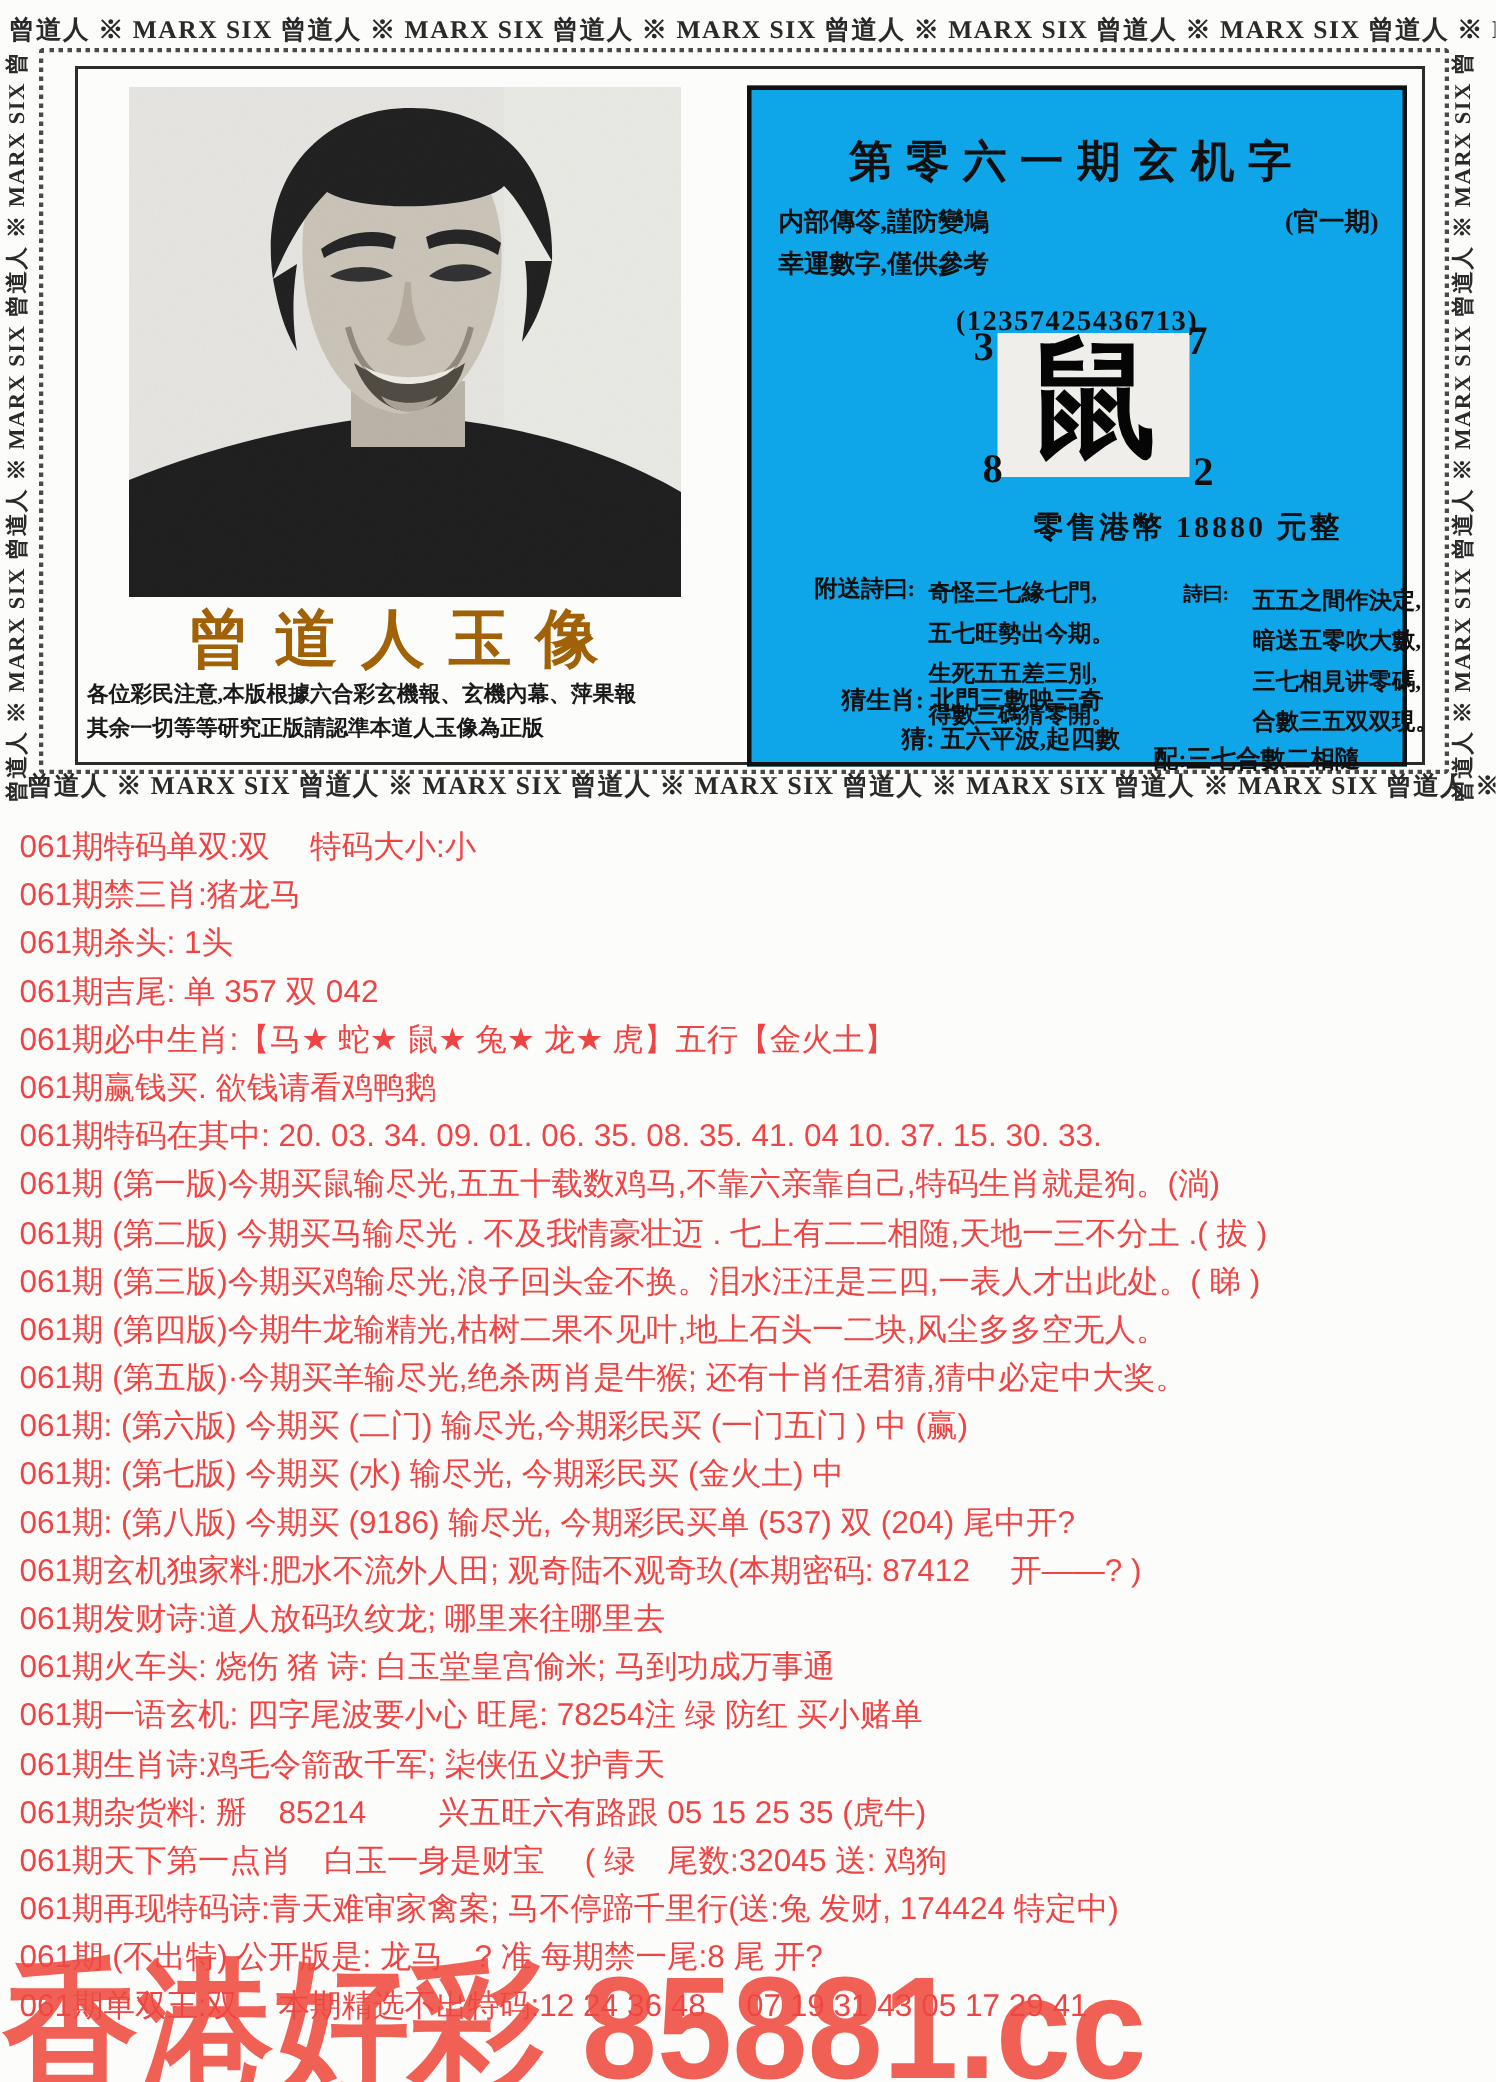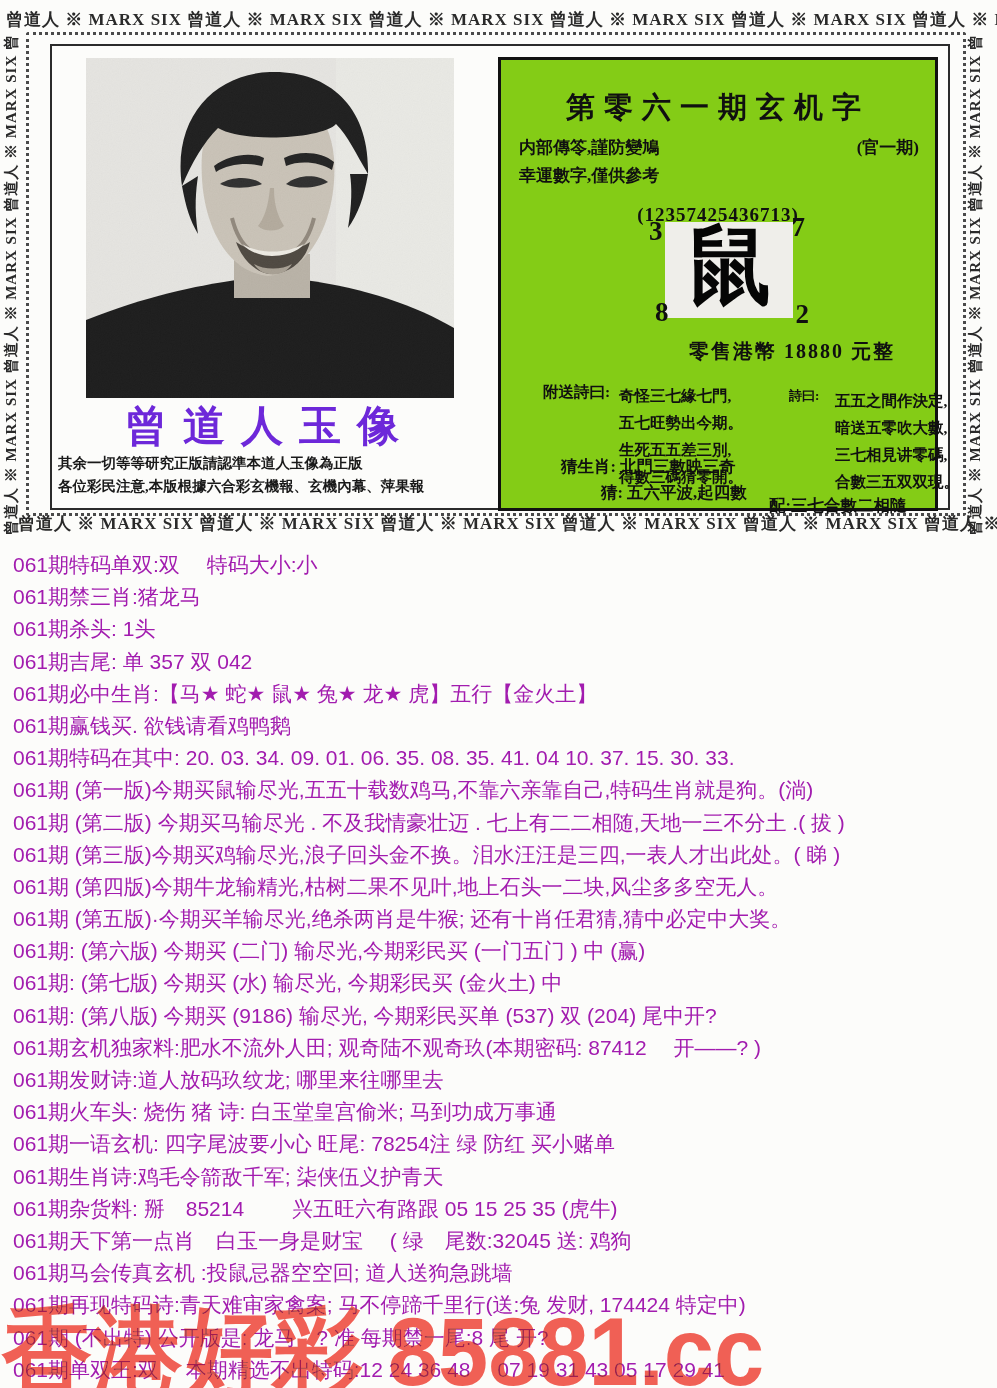--- a/index.html
+++ b/index.html
@@ -31,33 +31,33 @@
   .solid-frame{
     position:absolute;left:50px;top:44px;width:896px;height:462px;
     border:2px solid #2b2b2b;
   }
   
   .portrait{position:absolute;left:86px;top:58px;width:368px;height:340px;}
   .portrait svg{display:block;width:100%;height:100%;}
   .portrait-title{
     position:absolute;left:86px;top:398px;width:368px;text-align:center;
     font-family:"Liberation Serif","DejaVu Serif",serif;
-    font-size:42px;font-weight:bold;letter-spacing:16px;color:#6d28d9;
+    font-size:42px;font-weight:bold;letter-spacing:16px;color:#a16207;
     white-space:nowrap;
   }
   .portrait-notes{
     position:absolute;left:58px;top:452px;width:420px;
     font-family:"Liberation Serif","DejaVu Serif",serif;
     font-size:14.5px;font-weight:bold;line-height:23px;color:#1a1a1a;
     white-space:nowrap;
   }
   
   .mystery{
     position:absolute;left:498px;top:57px;width:434px;height:448px;
-    border:3px solid #111;background:#84cc16;
+    border:3px solid #111;background:#0ea5e9;
     font-family:"Liberation Serif","DejaVu Serif",serif;color:#101010;
   }
   .m-title{
     position:absolute;left:0;top:28px;width:100%;text-align:center;
     font-size:29px;font-weight:bold;letter-spacing:9px;white-space:nowrap;
   }
   .m-line1{position:absolute;left:18px;top:76px;font-size:17px;font-weight:bold;white-space:nowrap;}
   .m-line1-right{position:absolute;right:16px;top:76px;font-size:17px;font-weight:bold;white-space:nowrap;}
   .m-line2{position:absolute;left:18px;top:104px;font-size:17px;font-weight:bold;white-space:nowrap;}
   .m-lucky{
@@ -85,21 +85,21 @@
   .poem-left-label{position:absolute;left:42px;top:322px;font-size:15.5px;font-weight:bold;white-space:nowrap;}
   .poem-left{position:absolute;left:118px;top:322px;font-size:15.5px;font-weight:bold;line-height:27px;white-space:nowrap;}
   .poem-right-label{position:absolute;left:288px;top:327px;font-size:13px;font-weight:bold;white-space:nowrap;}
   .poem-right{position:absolute;left:334px;top:327px;font-size:15.5px;font-weight:bold;line-height:27px;white-space:nowrap;}
   .m-guess-zodiac{position:absolute;left:60px;top:396px;font-size:16.5px;font-weight:bold;white-space:nowrap;}
   .m-match{position:absolute;left:268px;top:396px;font-size:16.5px;font-weight:bold;white-space:nowrap;margin-top:39px;}
   .m-guess{position:absolute;left:100px;top:422px;font-size:16.5px;font-weight:bold;white-space:nowrap;}
   
   .body-lines{position:absolute;left:13px;top:549px;width:984px;}
   .bline{
-    height:32.2px;line-height:32.2px;font-size:21px;color:#a21caf;
+    height:32.2px;line-height:32.2px;font-size:21px;color:#ef4444;
     white-space:nowrap;overflow:visible;
     font-family:"Liberation Sans","DejaVu Sans",sans-serif;
   }
   
   .watermark{
     position:absolute;left:2px;top:1288px;width:995px;
     font-size:97px;font-weight:bold;letter-spacing:0px;white-space:nowrap;
     font-family:"Liberation Sans","DejaVu Sans",sans-serif;
     transform:scaleX(0.93);transform-origin:left center;
     mix-blend-mode:darken;opacity:0.92;pointer-events:none;
@@ -154,22 +154,22 @@
     <path d="M150,184 C170,198 204,198 224,184 C218,208 198,216 186,216 C174,216 158,206 150,184 Z" fill="#4a443c"></path>
     <path d="M156,186 C174,196 200,196 218,186 C212,194 198,198 186,198 C174,198 164,194 156,186 Z" fill="#efece4"></path>
 
     <path d="M168,206 C178,212 196,212 206,206 C198,220 176,220 168,206 Z" fill="#a79f92"></path>
 
     <rect x="0" y="0" width="368" height="340" fill="#ffffff" opacity="0.06" filter="url(#grain)"></rect>
   </svg>
 </div>
 <div class="portrait-title">曾道人玉像</div>
 <div class="portrait-notes">
+  <div>各位彩民注意,本版根據六合彩玄機報、玄機內幕、萍果報</div>
   <div>其余一切等等研究正版請認準本道人玉像為正版</div>
-  <div>各位彩民注意,本版根據六合彩玄機報、玄機內幕、萍果報</div>
 </div>
 
 <div class="mystery">
   <div class="m-title">第零六一期玄机字</div>
   <div class="m-line1">内部傳笭,謹防變鳩</div>
   <div class="m-line1-right">(官一期)</div>
   <div class="m-line2">幸運數字,僅供參考</div>
   <div class="m-lucky">(12357425436713)</div>
   <div class="rat-wrap">
     <div class="rat-bg"></div>
@@ -215,19 +215,18 @@
   <div class="bline">061期: (第六版) 今期买 (二门) 输尽光,今期彩民买 (一门五门 )  中 (赢)</div>
   <div class="bline">061期: (第七版) 今期买 (水) 输尽光, 今期彩民买 (金火土) 中</div>
   <div class="bline">061期: (第八版) 今期买 (9186) 输尽光, 今期彩民买单 (537)  双 (204) 尾中开?</div>
   <div class="bline">061期玄机独家料:肥水不流外人田; 观奇陆不观奇玖(本期密码: 87412　 开——? )</div>
   <div class="bline">061期发财诗:道人放码玖纹龙; 哪里来往哪里去</div>
   <div class="bline">061期火车头: 烧伤 猪 诗: 白玉堂皇宫偷米; 马到功成万事通</div>
   <div class="bline">061期一语玄机: 四字尾波要小心 旺尾: 78254注 绿 防红 买小赌单</div>
   <div class="bline">061期生肖诗:鸡毛令箭敌千军; 柒侠伍义护青天</div>
   <div class="bline">061期杂货料: 掰　85214　 　兴五旺六有路跟 05 15 25 35 (虎牛)</div>
   <div class="bline">061期天下第一点肖　白玉一身是财宝　 ( 绿　尾数:32045 送: 鸡狗</div>
-  <div class="bline">061期马会传真玄机 :投鼠忌器空空回; 道人送狗急跳墙</div>
   <div class="bline">061期再现特码诗:青天难审家禽案; 马不停蹄千里行(送:兔 发财, 174424 特定中)</div>
   <div class="bline">061期 (不出特) 公开版是: 龙马　? 准 每期禁一尾:8 尾 开?</div>
   <div class="bline">061期单双王:双　 本期精选不出特码:12 24 36 48　 07 19 31 43 05 17 29 41</div>
 </div>
 
 <div class="watermark" style="color: rgb(239, 82, 70);">香港好彩 85881.cc</div>
 
 </body></html>

